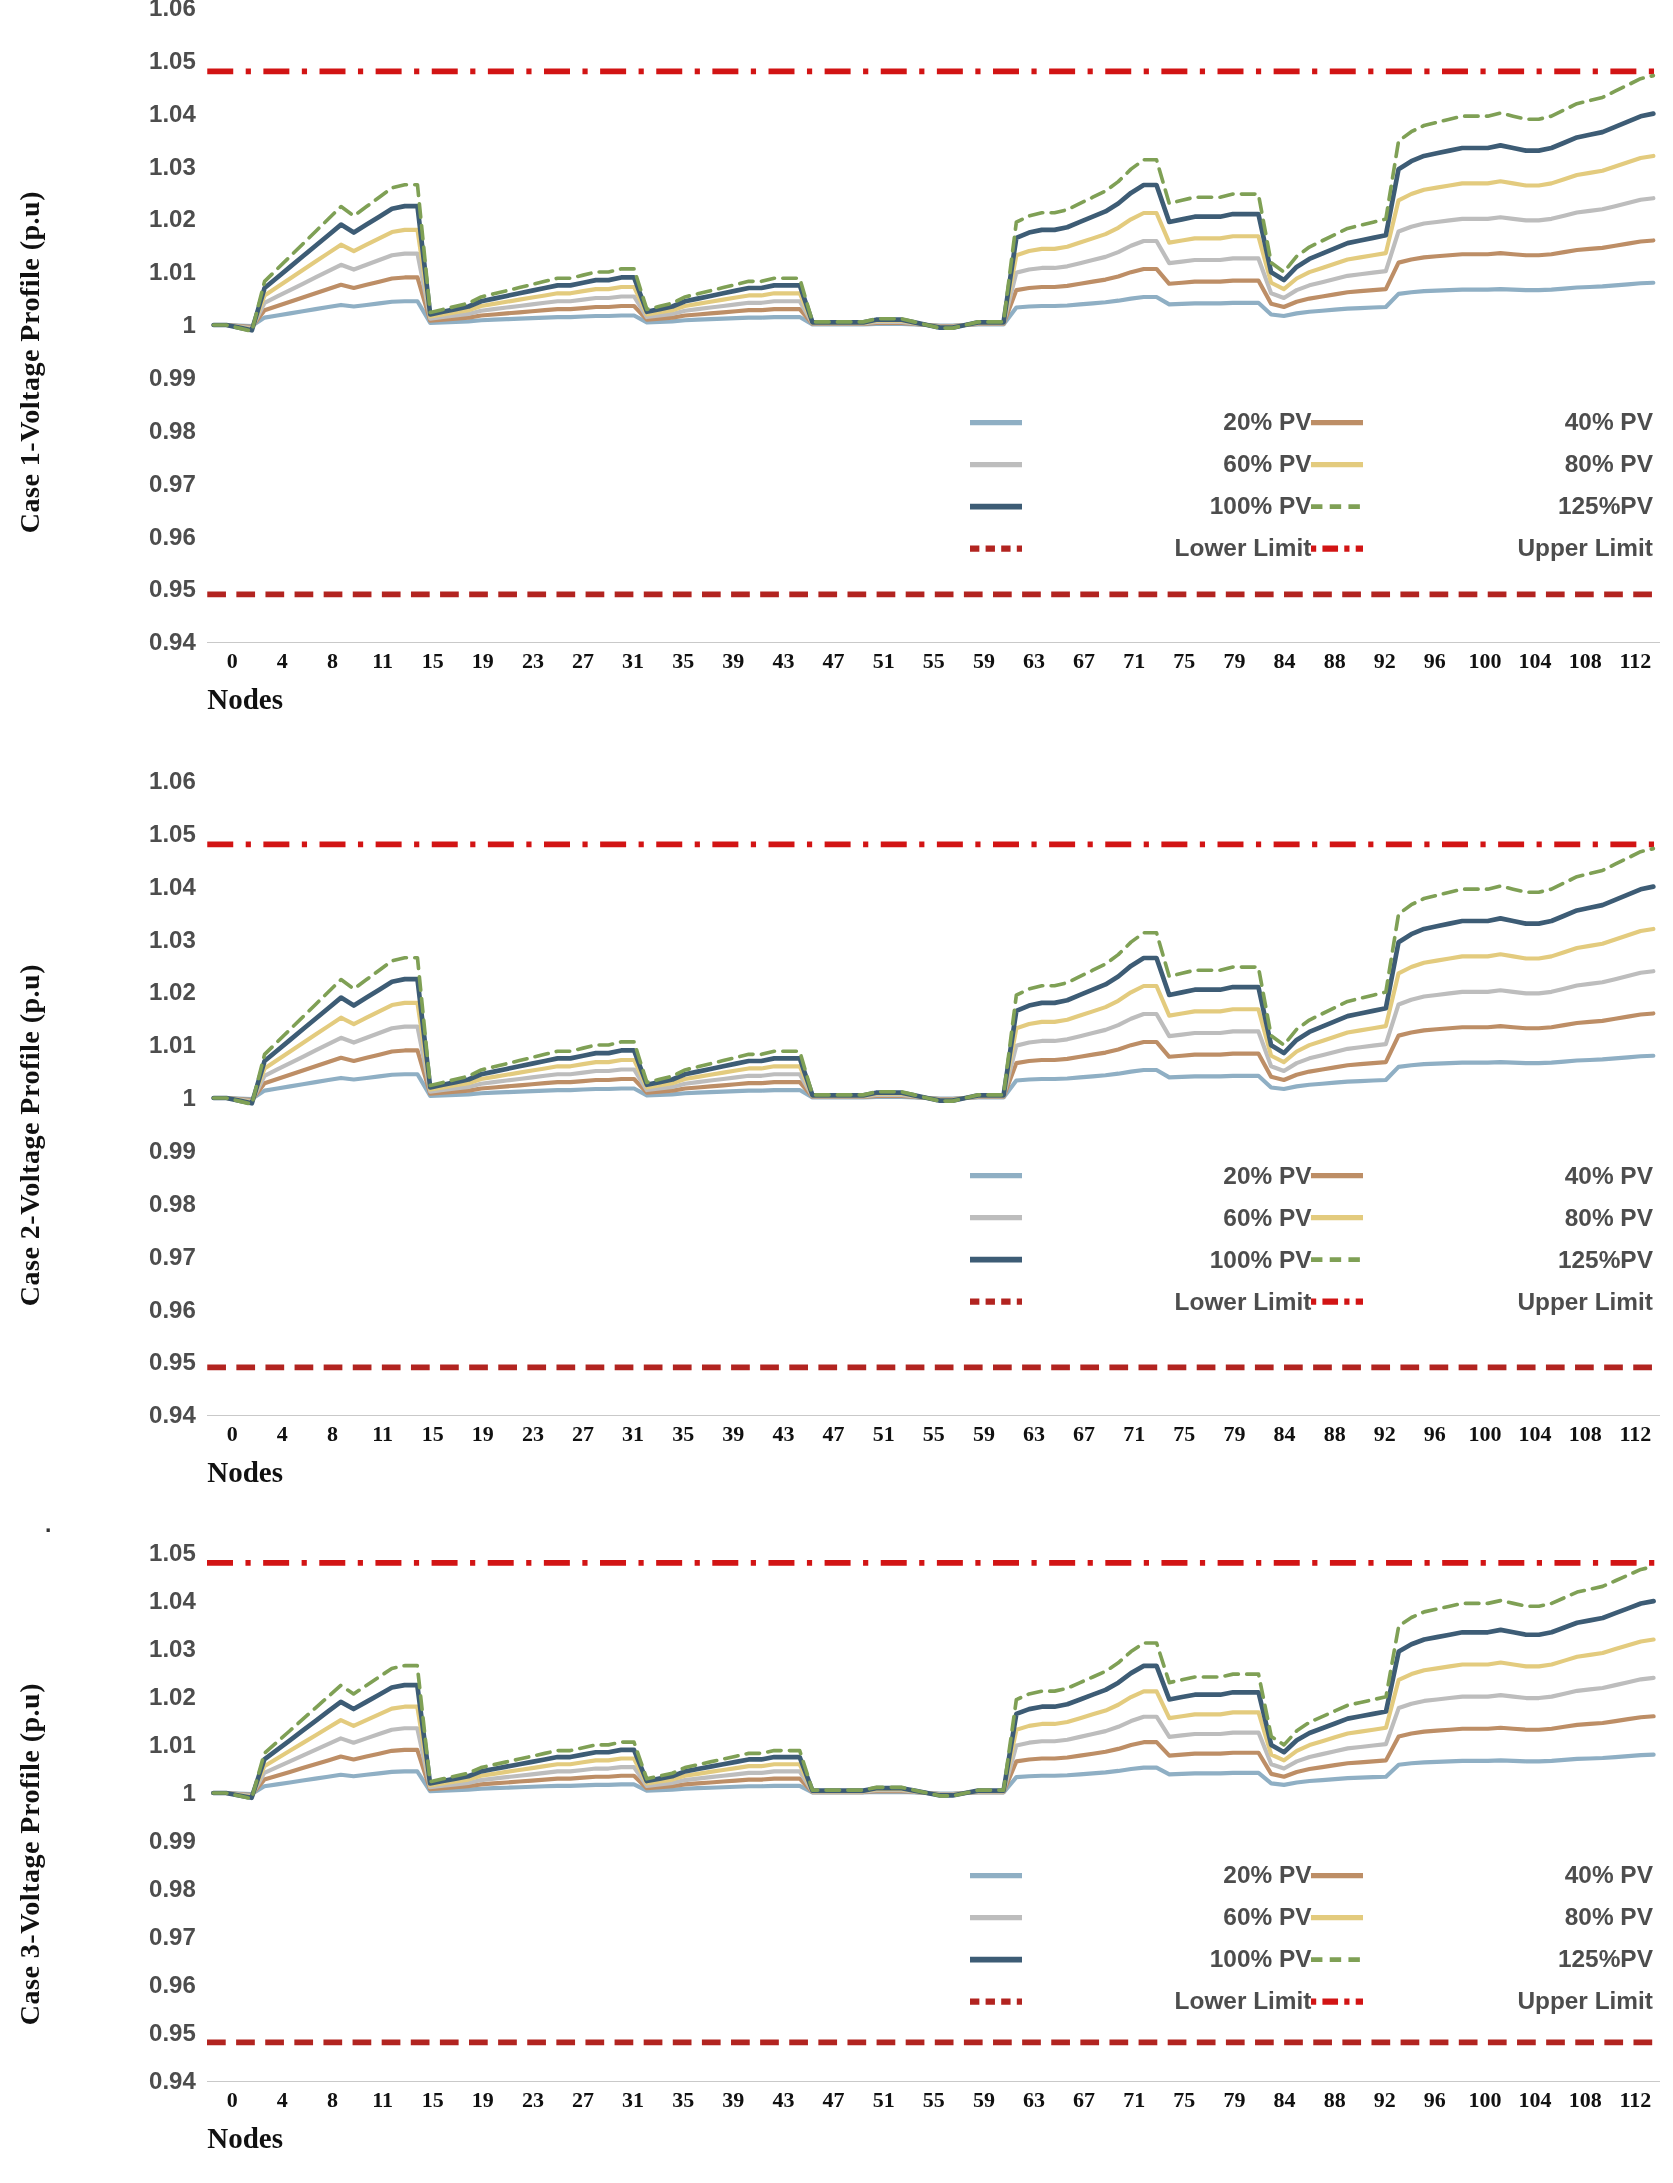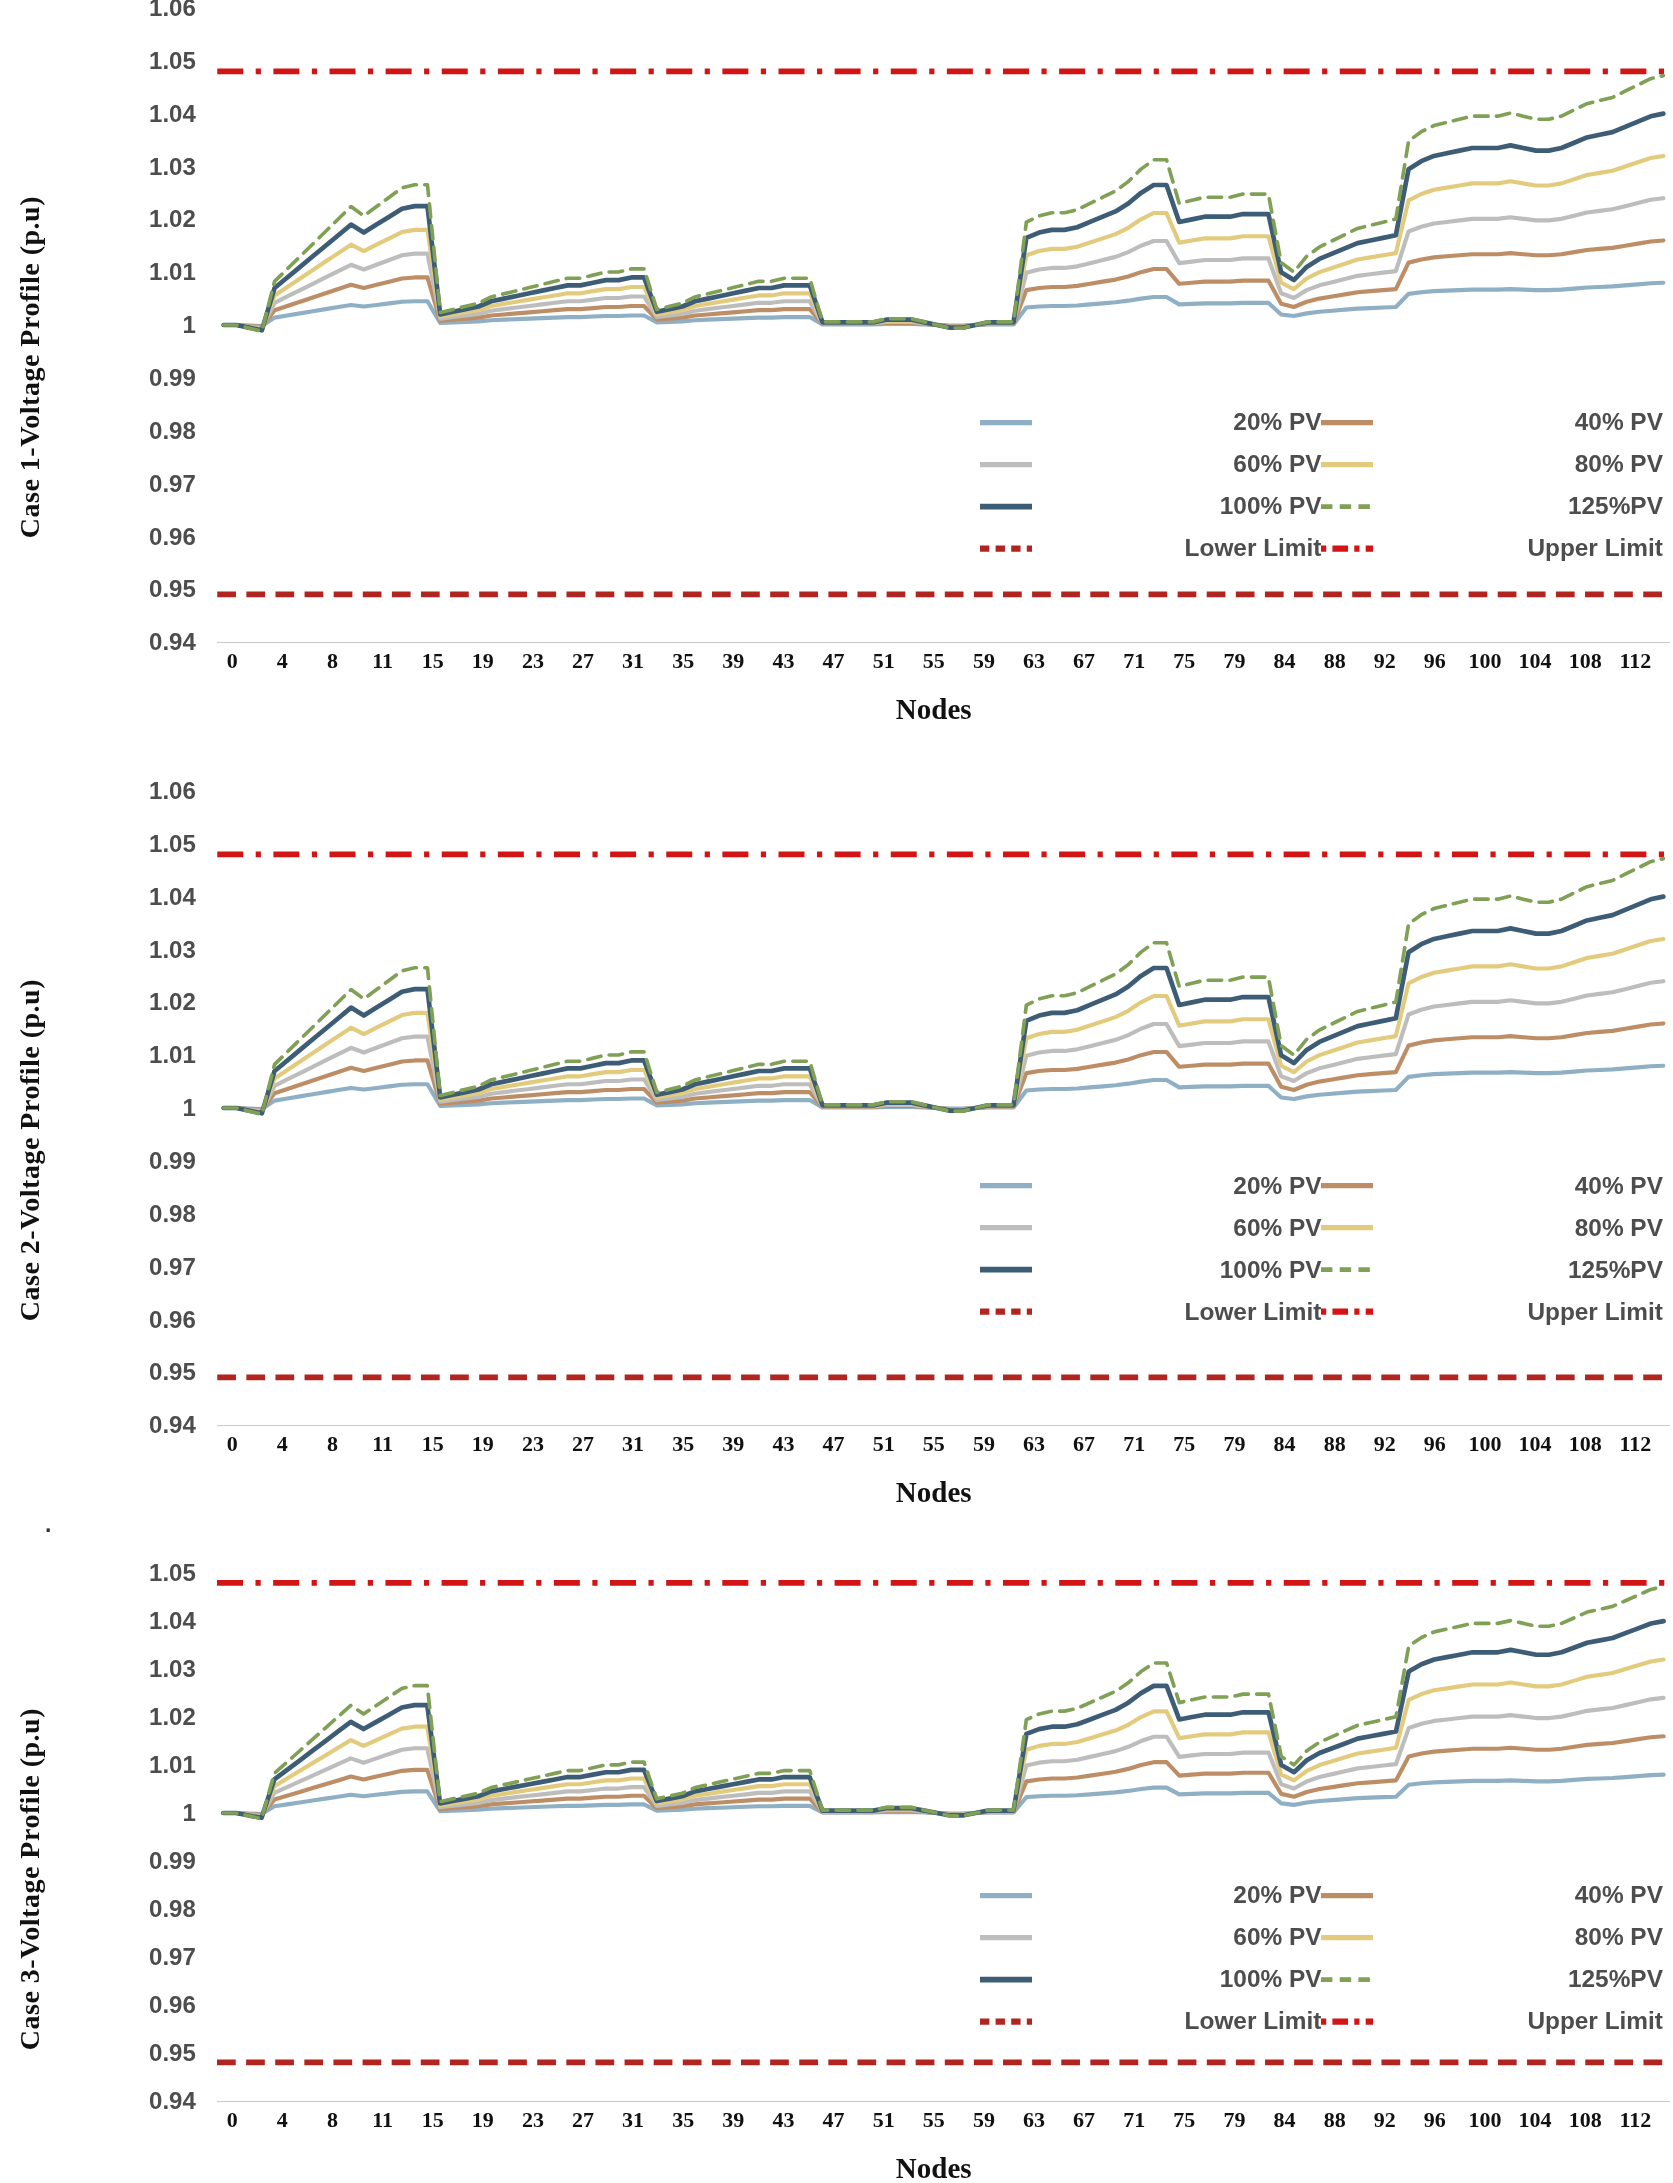--- a/index.html
+++ b/index.html
@@ -8,21 +8,21 @@
     font-family:"Liberation Sans",sans-serif;
   }
   .chart{display:flex;margin:0 0 56px 4.2px;padding-top:8.3px;}
   .ytitle-col{width:52px;display:flex;align-items:center;justify-content:center;}
   .ytitle{
     writing-mode:vertical-rl;transform:rotate(180deg);
     font-family:"Liberation Serif",serif;font-weight:bold;font-size:28px;color:#111;
     letter-spacing:0.5px;white-space:nowrap;
   }
   .main-col{flex:1;}
-  .plot-row{display:flex;gap:10px;}
+  .plot-row{display:flex;}
   .ylabels{width:151px;position:relative;}
   .ylabels span{
     position:absolute;right:11.4px;font-size:24px;font-weight:bold;color:#4d4d4d;
     line-height:28px;
   }
   .plot{
     position:relative;width:1453px;
     border-bottom:1.6px solid #c9c9c9;
   }
   .chart[data-chart="0"] .plot,.chart[data-chart="1"] .plot{height:634px;}
@@ -38,21 +38,21 @@
   .chart[data-chart="2"] .legend{top:57%;}
   .legend-item{display:flex;align-items:center;gap:7.3px;justify-content:space-between;}
   .legend-item .sample{flex:0 0 52px;height:7.3px;}
   .legend-item .lbl{font-size:24.4px;font-weight:bold;color:#4d4d4d;white-space:nowrap;}
   .xlabels{display:flex;width:1453px;margin-left:151px;margin-top:5.2px;}
   .xlabels span{
     flex:1;text-align:center;font-family:"Liberation Serif",serif;
     font-weight:bold;font-size:22px;color:#111;
   }
   .xtitle{
-    width:1453px;margin-left:151px;text-align:center;margin-top:19px;
+    width:1453px;margin-left:151px;text-align:left;margin-top:9px;
     font-family:"Liberation Serif",serif;font-weight:bold;font-size:29px;color:#111;
   }
   .stray{position:absolute;left:45px;top:1511px;font-size:23px;font-weight:bold;color:#333;}
 </style>
 </head>
 <body>
 
 <section class="chart" data-chart="0">
   <div class="ytitle-col">
     <div class="ytitle">Case 1-Voltage Profile (p.u)</div>

